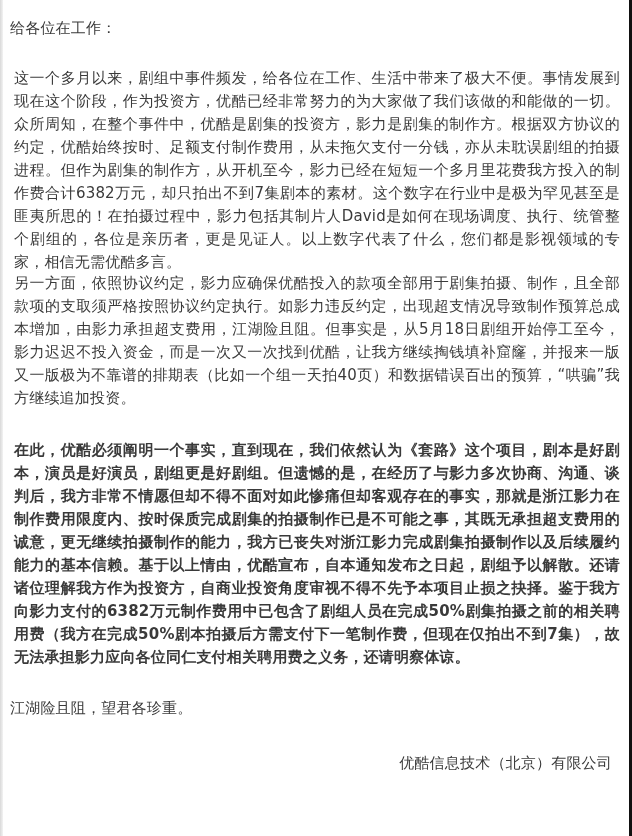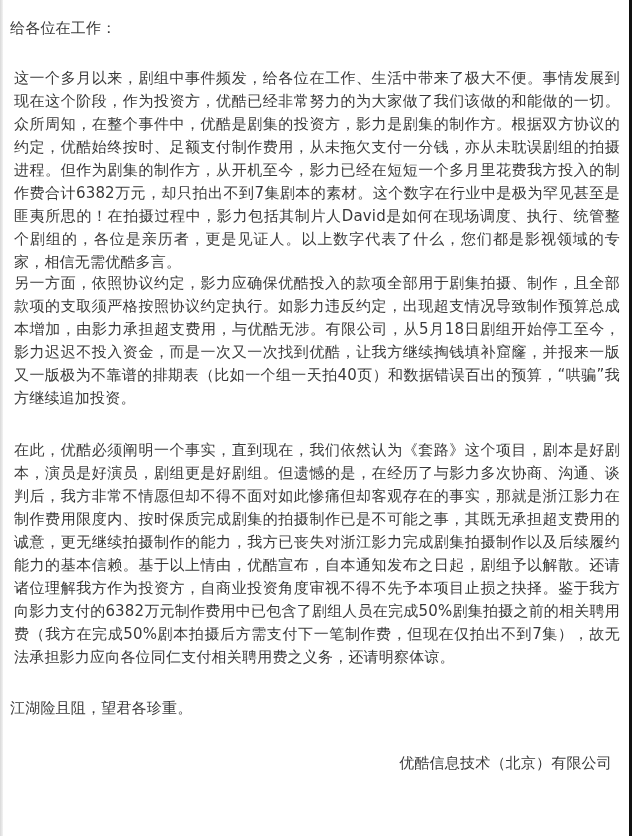--- a/index.html
+++ b/index.html
@@ -17,36 +17,36 @@
       background: #111111;
     }
     .letter {
       position: absolute; left: 10px; top: 0; width: 606px;
       font-size: 15px; line-height: 23px; letter-spacing: 0.2px;
     }
     .salutation { position: absolute; top: 17px; left: 0; }
     .para { position: absolute; left: 0; width: 606px; text-align: justify; margin: 4px; }
     .p1 { top: 63px; }
     .p2 { top: 268px; }
-    .p3 { top: 435px; }
+    .p3 { top: 435px; font-weight: bold; }
     .closing { position: absolute; top: 697px; left: 0; text-align: center; }
     .sign { position: absolute; right: 4px; text-align: right; }
     .company { top: 752px; margin-left: 7px; }
     .date { top: 832px; }
   </style>
 </head>
 <body>
 
 <div class="left-edge"></div>
 <div class="right-edge"></div>
 
 <div class="letter">
   <div class="salutation">给各位在工作：</div>
 
   <p class="para p1">这一个多月以来，剧组中事件频发，给各位在工作、生活中带来了极大不便。事情发展到现在这个阶段，作为投资方，优酷已经非常努力的为大家做了我们该做的和能做的一切。众所周知，在整个事件中，优酷是剧集的投资方，影力是剧集的制作方。根据双方协议的约定，优酷始终按时、足额支付制作费用，从未拖欠支付一分钱，亦从未耽误剧组的拍摄进程。但作为剧集的制作方，从开机至今，影力已经在短短一个多月里花费我方投入的制作费合计6382万元，却只拍出不到7集剧本的素材。这个数字在行业中是极为罕见甚至是匪夷所思的！在拍摄过程中，影力包括其制片人David是如何在现场调度、执行、统管整个剧组的，各位是亲历者，更是见证人。以上数字代表了什么，您们都是影视领域的专家，相信无需优酷多言。</p>
-  <p class="para p2">另一方面，依照协议约定，影力应确保优酷投入的款项全部用于剧集拍摄、制作，且全部款项的支取须严格按照协议约定执行。如影力违反约定，出现超支情况导致制作预算总成本增加，由影力承担超支费用，与优酷无涉。有限公司，从5月18日剧组开始停工至今，影力迟迟不投入资金，而是一次又一次找到优酷，让我方继续掏钱填补窟窿，并报来一版又一版极为不靠谱的排期表（比如一个组一天拍40页）和数据错误百出的预算，“哄骗”我方继续追加投资。</p>
+  <p class="para p2">另一方面，依照协议约定，影力应确保优酷投入的款项全部用于剧集拍摄、制作，且全部款项的支取须严格按照协议约定执行。如影力违反约定，出现超支情况导致制作预算总成本增加，由影力承担超支费用，江湖险且阻。但事实是，从5月18日剧组开始停工至今，影力迟迟不投入资金，而是一次又一次找到优酷，让我方继续掏钱填补窟窿，并报来一版又一版极为不靠谱的排期表（比如一个组一天拍40页）和数据错误百出的预算，“哄骗”我方继续追加投资。</p>
   <p class="para p3">在此，优酷必须阐明一个事实，直到现在，我们依然认为《套路》这个项目，剧本是好剧本，演员是好演员，剧组更是好剧组。但遗憾的是，在经历了与影力多次协商、沟通、谈判后，我方非常不情愿但却不得不面对如此惨痛但却客观存在的事实，那就是浙江影力在制作费用限度内、按时保质完成剧集的拍摄制作已是不可能之事，其既无承担超支费用的诚意，更无继续拍摄制作的能力，我方已丧失对浙江影力完成剧集拍摄制作以及后续履约能力的基本信赖。基于以上情由，优酷宣布，自本通知发布之日起，剧组予以解散。还请诸位理解我方作为投资方，自商业投资角度审视不得不先予本项目止损之抉择。鉴于我方向影力支付的6382万元制作费用中已包含了剧组人员在完成50%剧集拍摄之前的相关聘用费（我方在完成50%剧本拍摄后方需支付下一笔制作费，但现在仅拍出不到7集），故无法承担影力应向各位同仁支付相关聘用费之义务，还请明察体谅。</p>
 
   <div class="closing">江湖险且阻，望君各珍重。</div>
 
   <div class="sign company">优酷信息技术（北京）有限公司</div>
   <div class="sign date">2018年5月28日</div>
 </div>
 
 </body></html>

